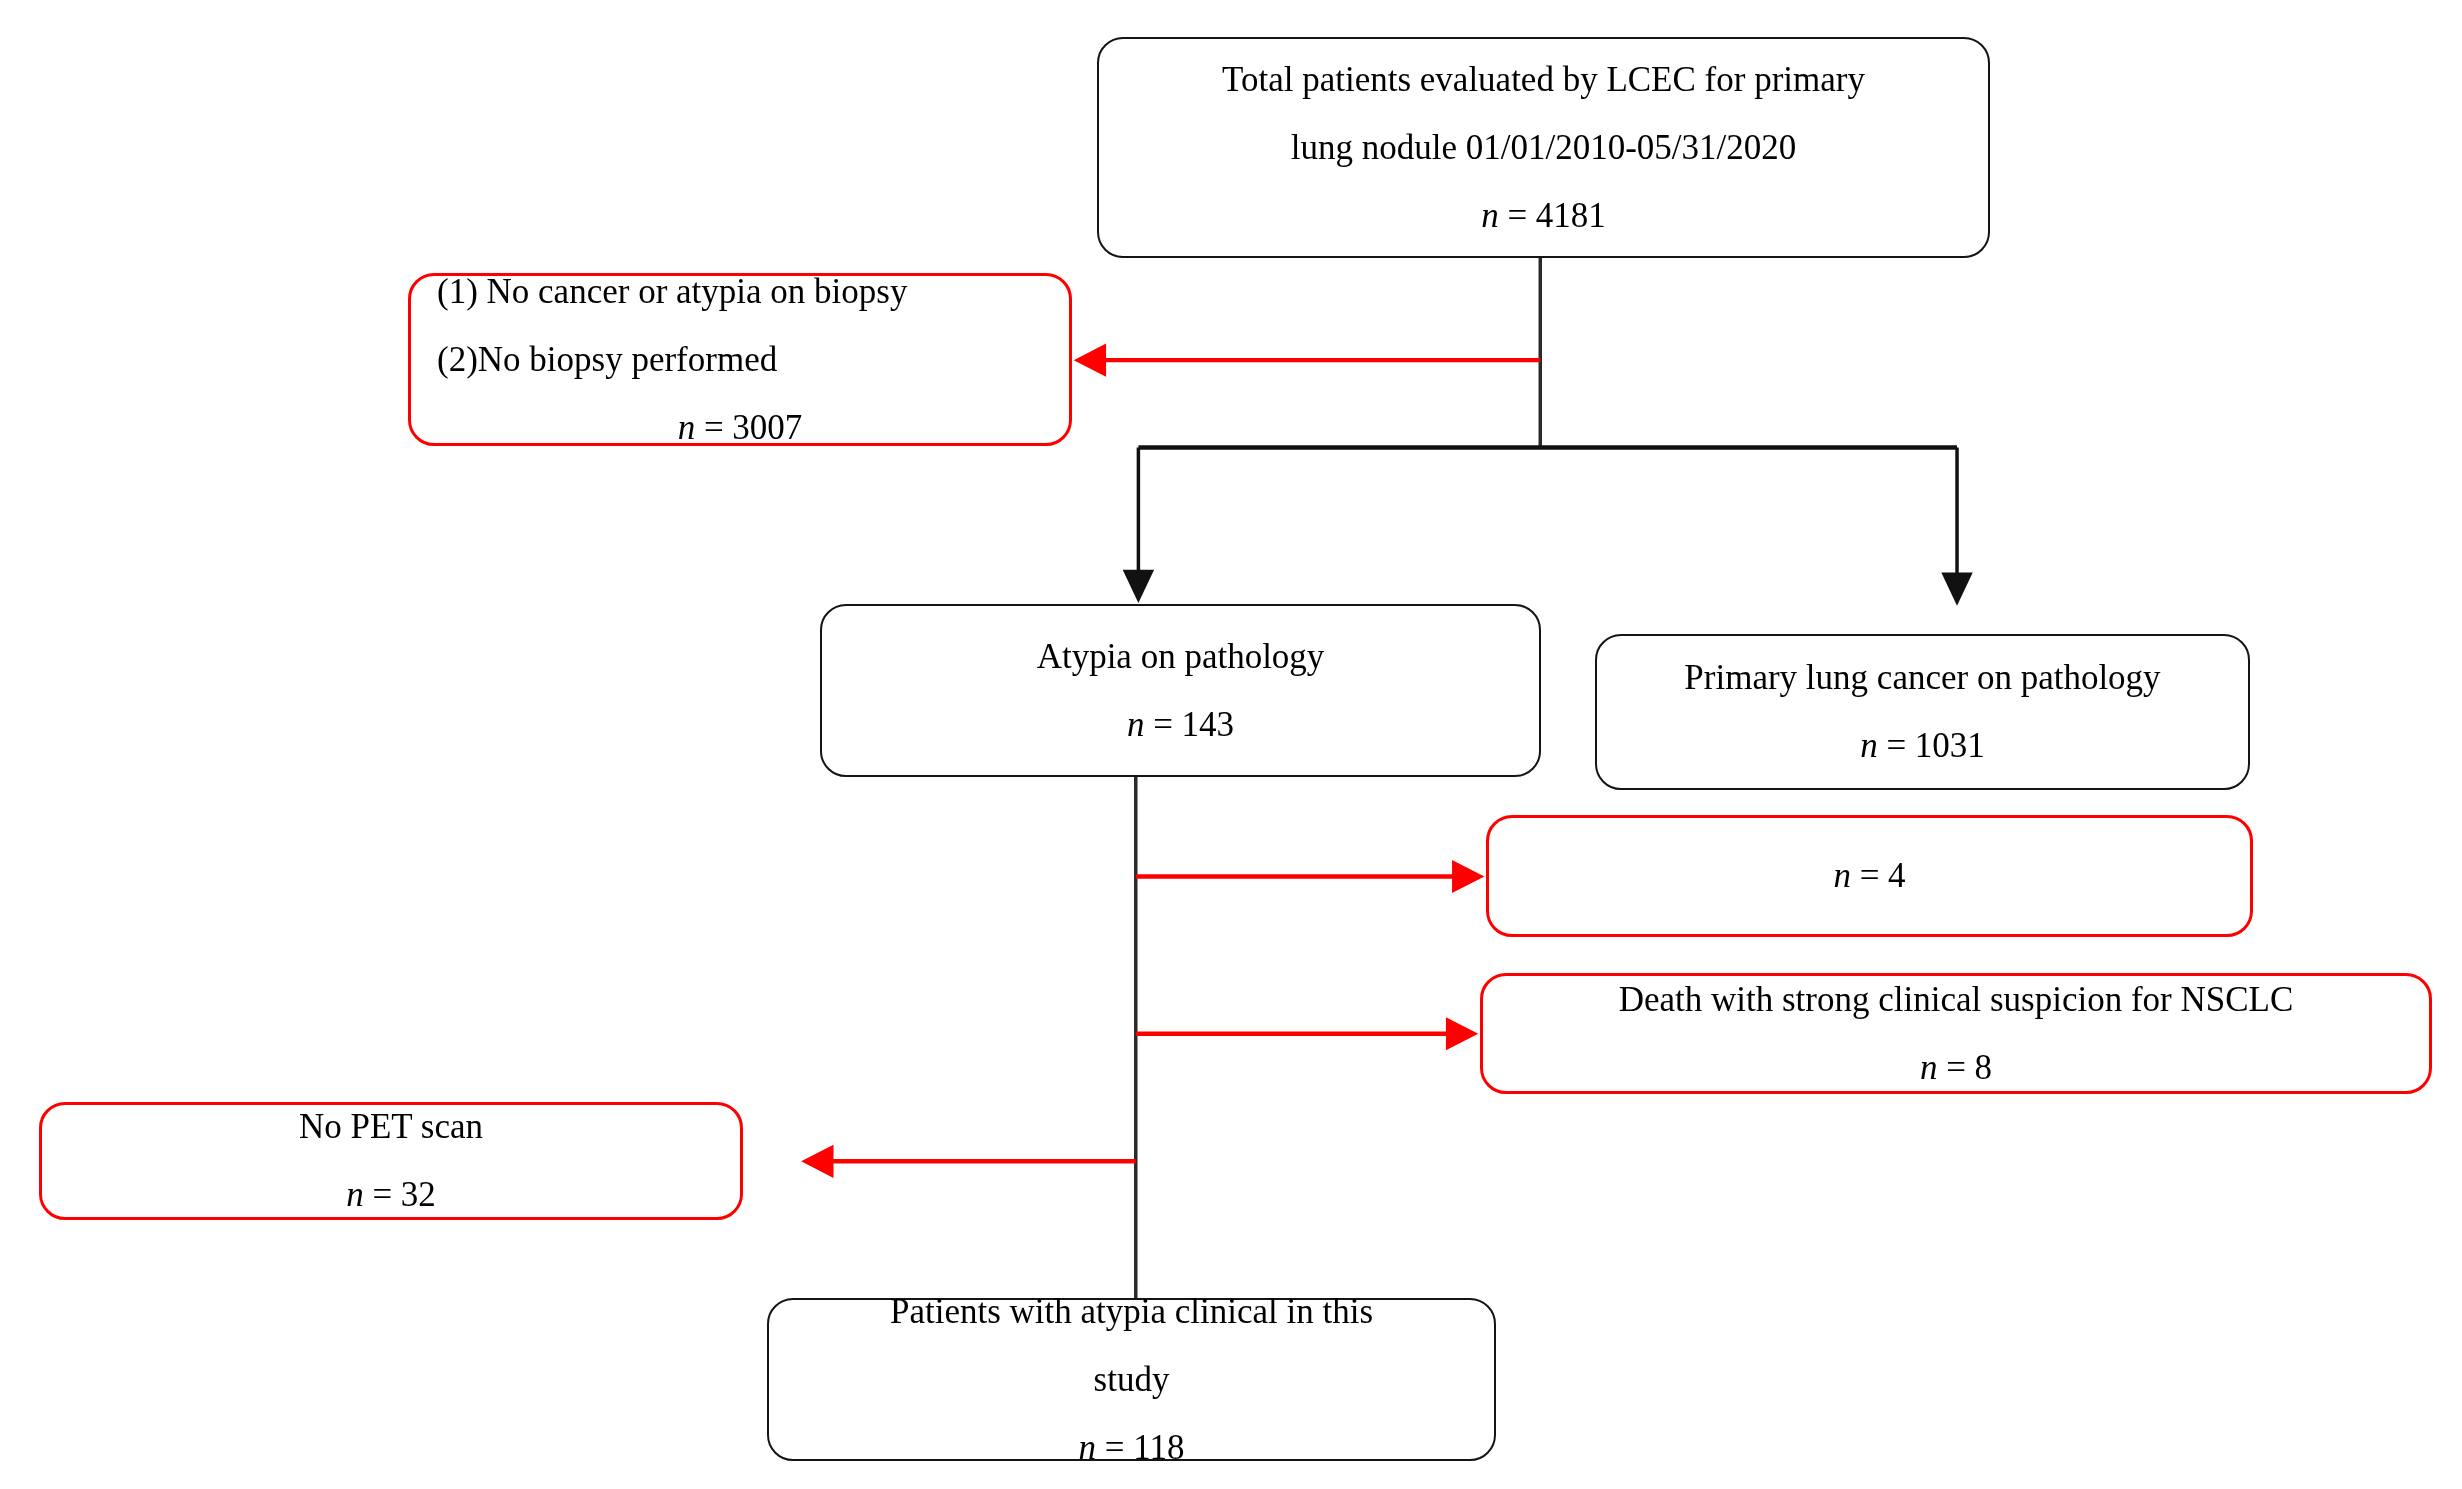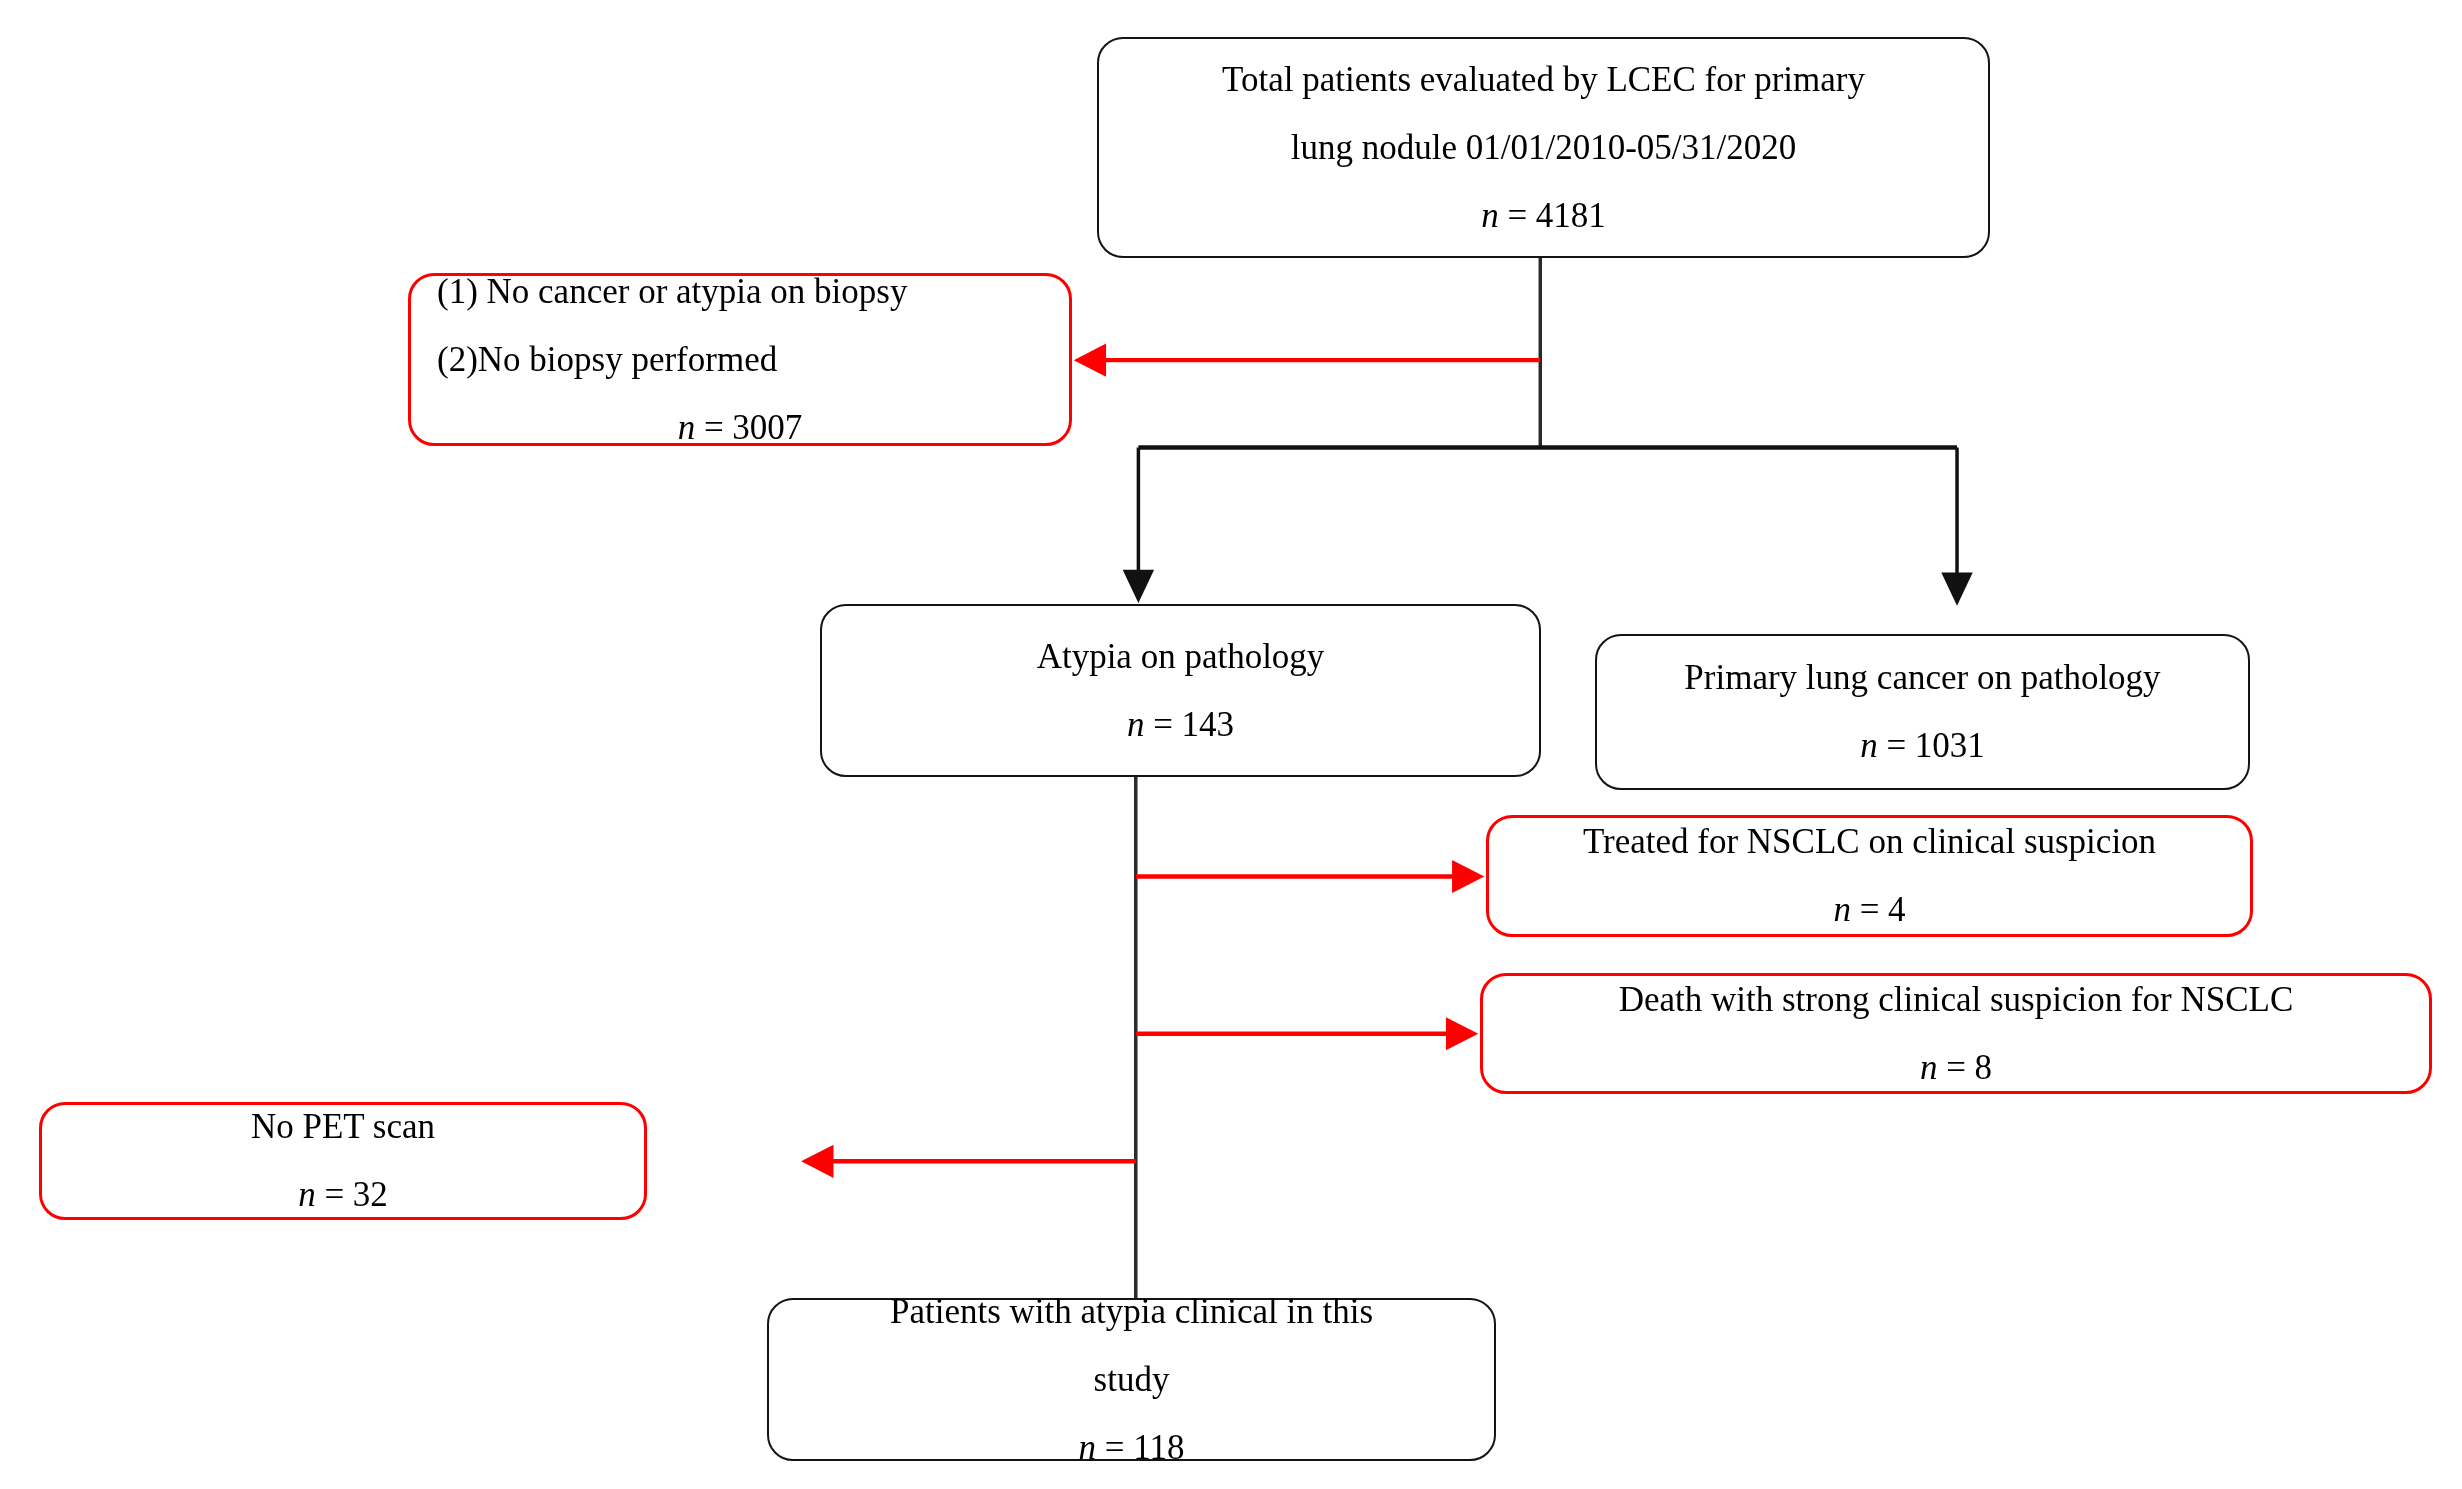--- a/index.html
+++ b/index.html
@@ -55,21 +55,21 @@
   .nline::first-letter {
     font-style: italic;
   }
   
   #box-total            { left: 1097px; top: 37px;   width: 893px; height: 221px; }
   #box-exclusion-biopsy { left: 408px;  top: 273px;  width: 664px;  height: 173px; }
   #box-atypia           { left: 820px;  top: 604px;  width: 721px;  height: 173px; }
   #box-primary-cancer   { left: 1595px; top: 634px;  width: 655px;  height: 156px; }
   #box-treated-nsclc    { left: 1486px; top: 815px;  width: 767px;  height: 122px; }
   #box-death-nsclc      { left: 1480px; top: 973px; width: 952px; height: 121px; }
-  #box-no-pet           { left: 39px;   top: 1102px; width: 608px;  height: 118px; justify-content: center; }
+  #box-no-pet           { left: 39px;   top: 1102px; width: 704px;  height: 118px; justify-content: center; }
   #box-included         { left: 767px;  top: 1298px; width: 729px;  height: 163px; }
 </style>
 </head>
 <body>
 
 <div id="canvas">
 
   <svg id="connectors" viewBox="0 0 2818 1705" xmlns="http://www.w3.org/2000/svg">
 
     <line x1="1763" y1="295" x2="1763" y2="512" stroke="#2a2a2a" stroke-width="4"></line>
@@ -106,21 +106,20 @@
     <div class="txt">Atypia on pathology</div>
     <div class="nline">n = 143</div>
   </div>
 
   <div id="box-primary-cancer" class="box black">
     <div class="txt">Primary lung cancer on pathology</div>
     <div class="nline">n = 1031</div>
   </div>
 
   <div id="box-treated-nsclc" class="box red">
-    <div class="txt">Treated for NSCLC on clinical suspicion</div>
     <div class="nline">n = 4</div>
   </div>
 
   <div id="box-death-nsclc" class="box red">
     <div class="txt">Death with strong clinical suspicion for NSCLC</div>
     <div class="nline">n = 8</div>
   </div>
 
   <div id="box-no-pet" class="box red">
     <div class="txt">No PET scan</div>

